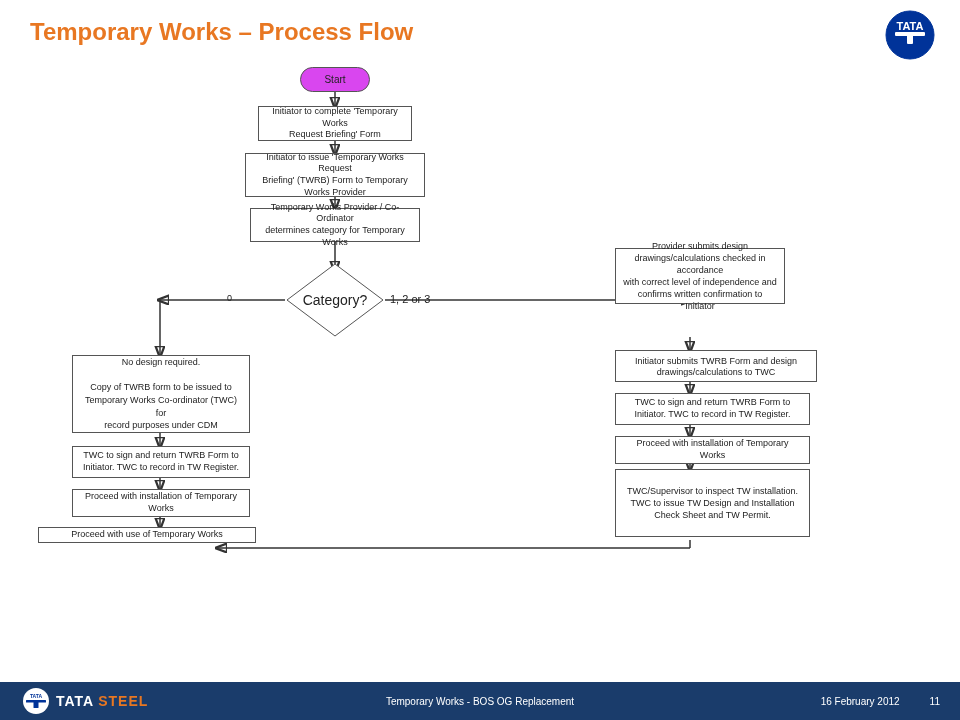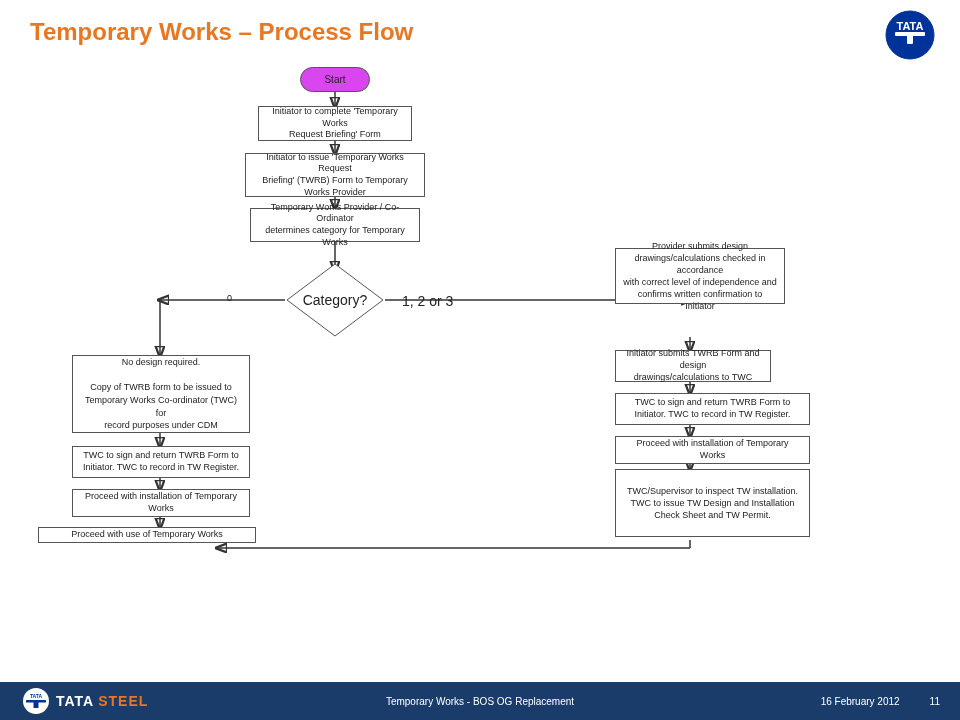--- a/index.html
+++ b/index.html
@@ -214,21 +214,21 @@
 <div class="flow-diamond-container" style="left:285px; top:262px; width:100px; height:76px;">
   <svg width="100" height="76">
     <polygon points="50,2 98,38 50,74 2,38" stroke="#555" stroke-width="1" fill="white"></polygon>
   </svg>
   <div class="flow-diamond-text" style="top:0;left:0;width:100px;height:76px;">
     <span>Category?</span>
   </div>
 </div>
 
 <div style="position:absolute; left:227px; top:293px; font-size:9px;">0</div>
-<div style="position:absolute; left:390px; top:293px; font-size:14px;margin-left:12px;">1, 2 or 3</div>
+<div style="position:absolute; left:390px; top:293px; font-size:11px;">1, 2 or 3</div>
 
 <div class="flow-box" style="left:72px; top:355px; width:178px; height:78px; font-size:9px; line-height:1.4;">
   <span style="text-align:center;">No design required.<br><br>Copy of TWRB form to be issued to<br>Temporary Works Co-ordinator (TWC) for<br>record purposes under CDM</span>
 </div>
 
 <div class="flow-box" style="left:72px; top:446px; width:178px; height:32px; font-size:9px;">
   <span style="text-align:center;">TWC to sign and return TWRB Form to<br>Initiator. TWC to record in TW Register.</span>
 </div>
 
 <div class="flow-box" style="left:72px; top:489px; width:178px; height:28px; font-size:9px;">
@@ -236,21 +236,21 @@
 </div>
 
 <div class="flow-box" style="left:38px; top:527px; width:218px; height:16px; font-size:9px;">
   <span>Proceed with use of Temporary Works</span>
 </div>
 
 <div class="flow-box" style="left:615px; top:248px; width:170px; height:56px; font-size:9px; line-height:1.35;">
   <span style="text-align:center;">Provider submits design<br>drawings/calculations checked in accordance<br>with correct level of independence and<br>confirms written confirmation to Initiator</span>
 </div>
 
-<div class="flow-box" style="left:615px; top:350px; width:156px; height:32px; font-size:9px;">
+<div class="flow-box" style="left:615px; top:350px; width:202px; height:32px; font-size:9px;align-items:flex-end;">
   <span style="text-align:center;">Initiator submits TWRB Form and design<br>drawings/calculations to TWC</span>
 </div>
 
 <div class="flow-box" style="left:615px; top:393px; width:195px; height:32px; font-size:9px;">
   <span style="text-align:center;">TWC to sign and return TWRB Form to<br>Initiator. TWC to record in TW Register.</span>
 </div>
 
 <div class="flow-box" style="left:615px; top:436px; width:195px; height:28px; font-size:9px;">
   <span style="text-align:center;">Proceed with installation of Temporary<br>Works</span>
 </div>

